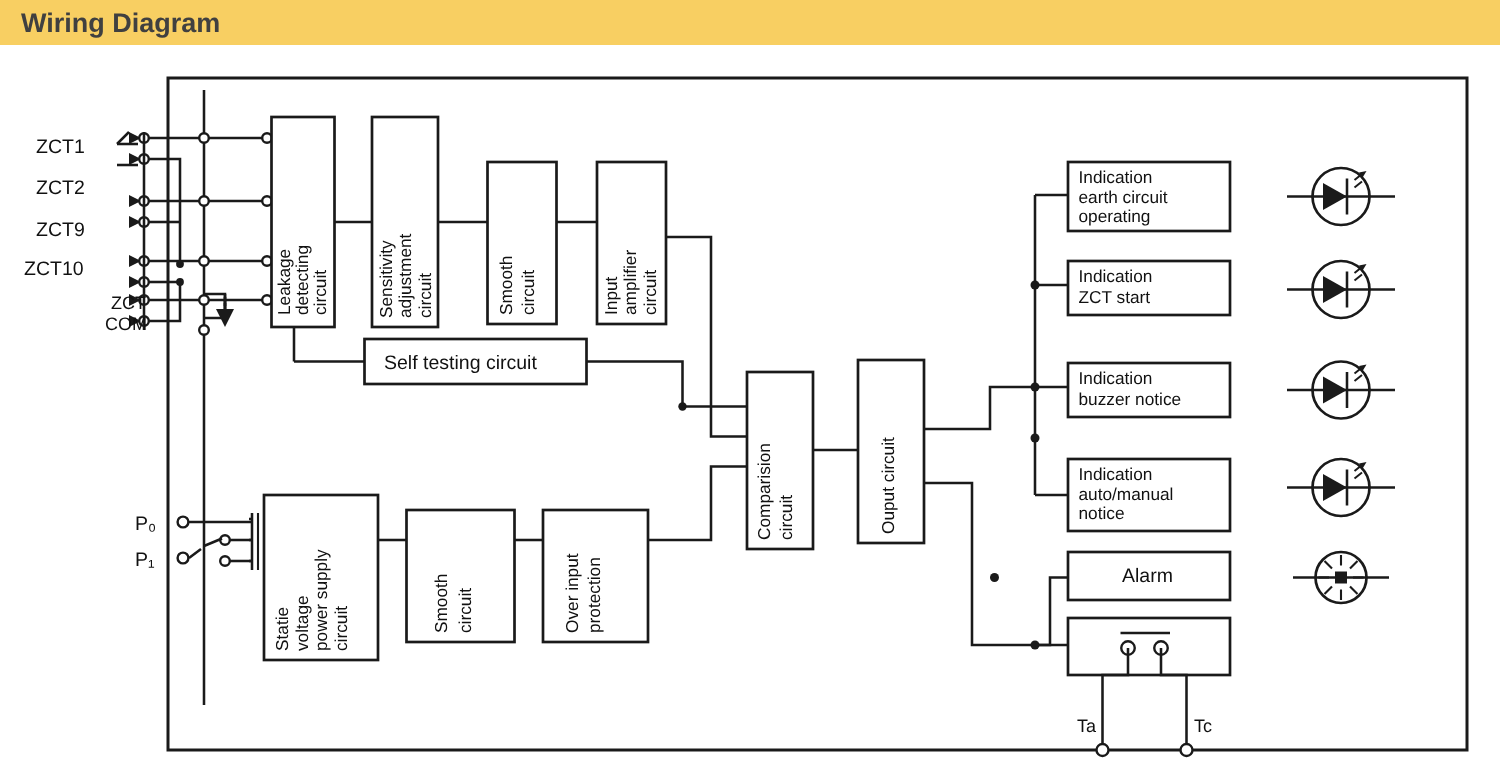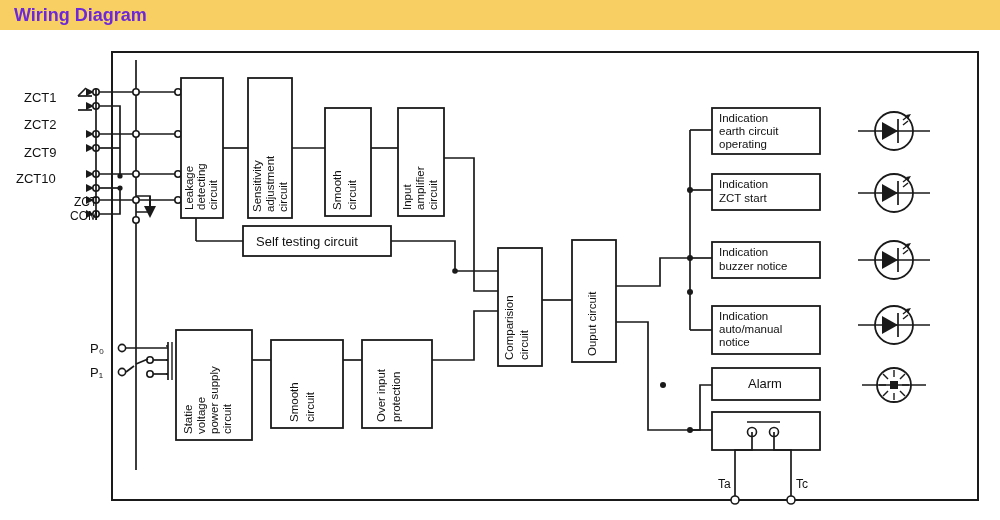--- a/index.html
+++ b/index.html
@@ -4,21 +4,21 @@
 <style>
   html,body{margin:0;padding:0;background:#ffffff;}
   body{width:1000px;height:520px;overflow:hidden;
        font-family:"Liberation Sans", sans-serif;}
   #app{position:relative;width:1000px;height:520px;background:#fff;}
 
   
   #header{position:absolute;left:0;top:0;width:1000px;height:30px;
           background:#f8cf62;}
   #header .title{position:absolute;left:14px;top:5px;
-          font-size:18px;font-weight:bold;color:#6d28d9;
+          font-size:18px;font-weight:bold;color:#404040;
           font-family:"Liberation Sans", sans-serif;letter-spacing:0px;}
 
   
   #canvas{position:absolute;left:0;top:30px;width:808px;height:490px;}
 
   svg{display:block;}
   .wire{stroke:#1a1a1a;stroke-width:1.7;fill:none;}
   .wire-thin{stroke:#1a1a1a;stroke-width:1.4;fill:none;}
   .frame{stroke:#1a1a1a;stroke-width:2;fill:none;}
   .boxr{stroke:#1a1a1a;stroke-width:1.8;fill:#ffffff;}

